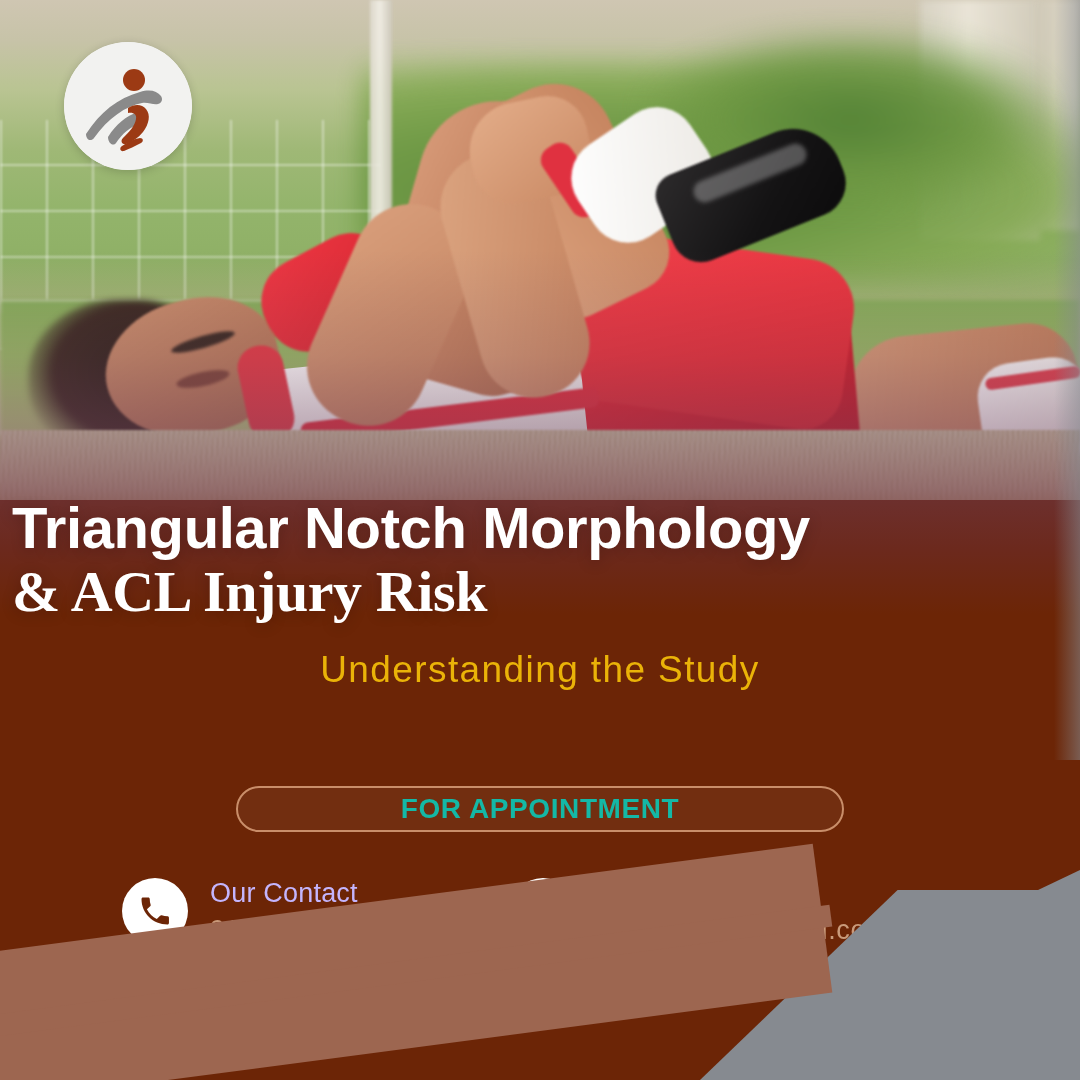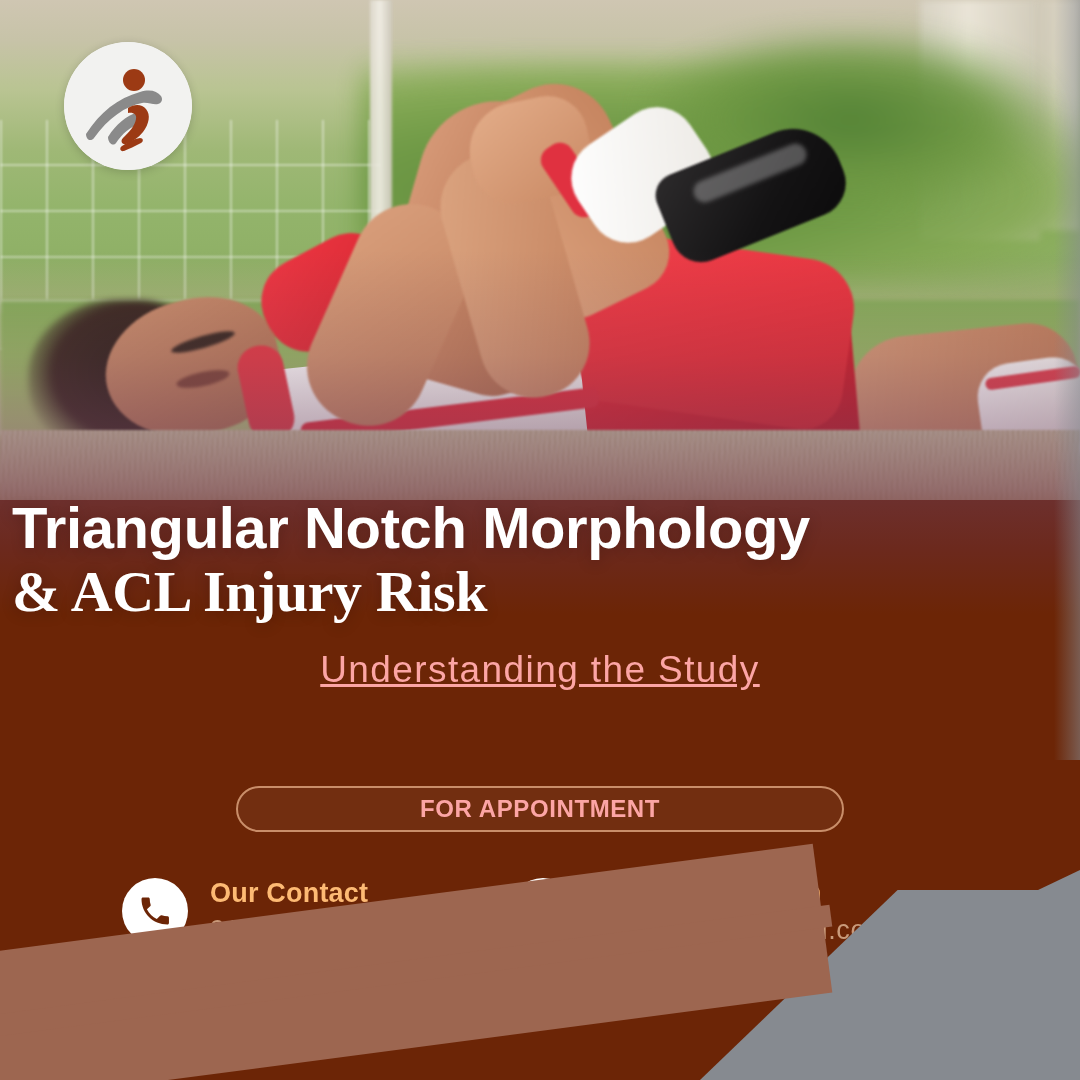--- a/index.html
+++ b/index.html
@@ -231,54 +231,54 @@
     color:#ffffff;
     font-size:58px;line-height:64px;
     font-weight:700;
     letter-spacing:-.4px;
     text-shadow:0 2px 14px rgba(40,10,0,.28);
   }
   .headline .l2{display:block;font-family:Liberation Serif, serif;}
   .subtitle{
     position:absolute;left:0;top:648px;width:1080px;
     text-align:center;
-    color:#fca5a5;
+    color:#eab308;
     font-size:37px;line-height:44px;
-    font-weight:400;letter-spacing:1.4px;text-decoration:underline;
+    font-weight:400;letter-spacing:1.4px;
   }
 
   
   .cta{
     position:absolute;left:236px;top:786px;width:608px;height:46px;
     border:2px solid #C98E6A;
     border-radius:26px;
     background:rgba(255,255,255,.045);
     display:flex;align-items:center;justify-content:center;
     cursor:pointer;
   }
   .cta-label{
-    color:#fca5a5;
-    font-size:24px;font-weight:700;letter-spacing:.6px;
+    color:#14b8a6;
+    font-size:28px;font-weight:700;letter-spacing:.6px;
   }
 
   
   .contact-row{position:absolute;left:0;top:876px;width:1080px;height:130px;}
   .c-block{position:absolute;display:flex;align-items:flex-start;gap:22px;}
   .c-phone{left:122px;top:0;}
   .c-web{left:510px;top:0;}
   .c-icon{
     width:66px;height:66px;border-radius:50%;
     background:#ffffff;
     display:flex;align-items:center;justify-content:center;
     flex:0 0 66px;margin-top:2px;
   }
   .c-icon svg{display:block;}
   .c-text{display:flex;flex-direction:column;}
   .c-label{
-    color:#fdba74;font-size:27px;font-weight:700;line-height:34px;letter-spacing:.2px;
+    color:#c4b5fd;font-size:27px;font-weight:400;line-height:34px;letter-spacing:.2px;
   }
   .c-val{
     color:#C99A7A;font-size:27px;font-weight:400;line-height:40px;letter-spacing:.6px;
     white-space:nowrap;
   }
 
   
   .deco-gray{
     position:absolute;right:0;bottom:0;width:380px;height:190px;
     background:#868A90;

